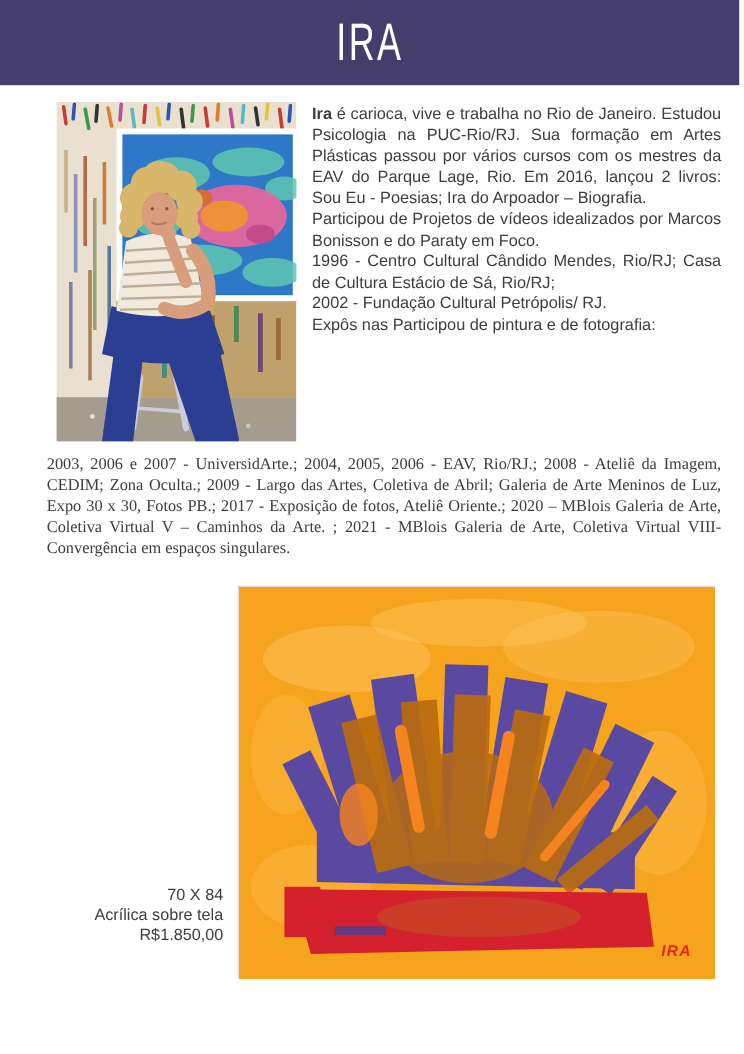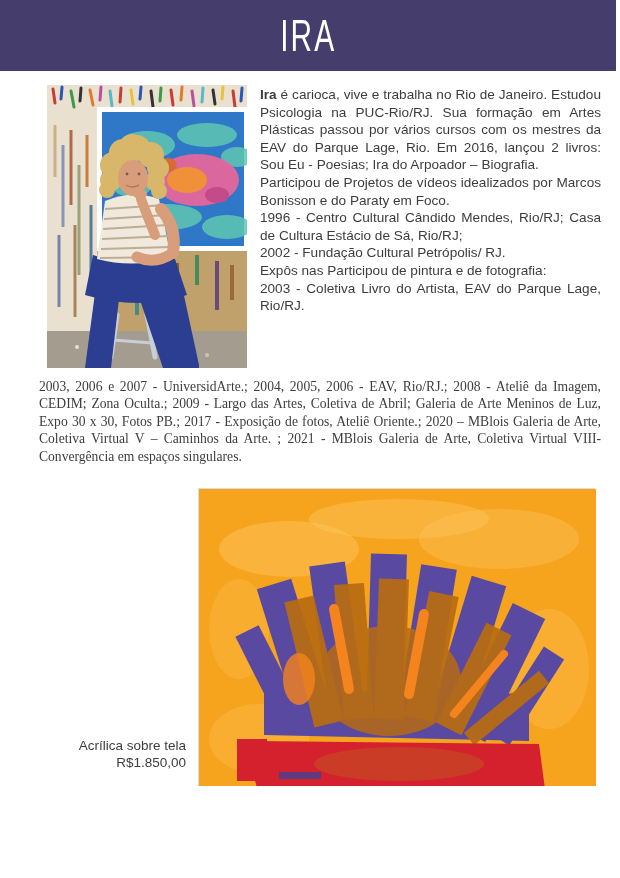--- a/index.html
+++ b/index.html
@@ -1,18 +1,18 @@
 <!DOCTYPE html>
 <html><head>
 <meta charset="utf-8">
 <style>
   * { margin:0; padding:0; box-sizing:border-box; }
   html,body { background:#ffffff; }
   .page {
-    position:relative; width:620px; height:786px; background:#ffffff;
+    position:relative; width:620px; height:878px; background:#ffffff;
     overflow:hidden; font-family:"Liberation Sans", sans-serif; color:#3d3d3d;
   }
   
   .header {
     position:absolute; top:0; left:0; width:616px; height:71px;
     background:#453e6d; display:flex; align-items:center; justify-content:center;
   }
   .header h1 {
     color:#ffffff; font-size:44px; font-weight:400; letter-spacing:3px;
     transform:scaleX(0.68); transform-origin:center;
@@ -173,26 +173,26 @@
       </g>
     </svg>
   </div>
 
   <div class="bio">
     <p><b>Ira</b><span> é carioca, vive e trabalha no Rio de Janeiro. Estudou Psicologia na PUC-Rio/RJ. Sua formação em Artes Plásticas passou por vários cursos com os mestres da EAV do Parque Lage, Rio. Em 2016, lançou 2 livros: Sou Eu - Poesias; Ira do Arpoador – Biografia.</span></p>
     <p>Participou de Projetos de vídeos idealizados por Marcos Bonisson e do Paraty em Foco.</p>
     <p>1996 - Centro Cultural Cândido Mendes, Rio/RJ; Casa de Cultura Estácio de Sá, Rio/RJ;</p>
     <p>2002 - Fundação Cultural Petrópolis/ RJ.</p>
     <p>Expôs nas Participou de pintura e de fotografia:</p>
-    <p>2003 - Coletiva Livro do Artista, EAV do Parque Lage, Rio/RJ.</p>
   </div>
 
   <p class="full-para">2003, 2006 e 2007 - UniversidArte.; 2004, 2005, 2006 - EAV, Rio/RJ.; 2008 - Ateliê da Imagem, CEDIM; Zona Oculta.; 2009 - Largo das Artes, Coletiva de Abril; Galeria de Arte Meninos de Luz, Expo 30 x 30, Fotos PB.; 2017 - Exposição de fotos, Ateliê Oriente.; 2020 – MBlois Galeria de Arte, Coletiva Virtual V – Caminhos da Arte. ; 2021 - MBlois Galeria de Arte, Coletiva Virtual VIII- Convergência em espaços singulares.</p>
 
   <div class="caption">
+    <div>70 X 84</div>
     <div>Acrílica sobre tela</div>
     <div>R$1.850,00</div>
   </div>
 
   <div class="artwork">
     <svg viewBox="0 0 397 327" width="397" height="327">
       <rect width="397" height="327" fill="#f6a41e"></rect>
       <g fill="#ffc863">
         <ellipse cx="90" cy="60" rx="70" ry="28" opacity="0.45"></ellipse>
         <ellipse cx="300" cy="50" rx="80" ry="30" opacity="0.35"></ellipse>
@@ -230,17 +230,14 @@
       <g>
         <path d="M45 252 L340 255 L346 300 L60 306 Z" fill="#d5202e"></path>
         <rect x="38" y="250" width="30" height="42" fill="#d5202e"></rect>
         <ellipse cx="200" cy="275" rx="85" ry="17" fill="#c1571f" opacity="0.5"></ellipse>
         <rect x="80" y="283" width="42" height="7" fill="#4a3f8f" opacity="0.85"></rect>
       </g>
       <text x="352" y="308" font-size="13" font-weight="bold" font-style="italic" letter-spacing="1" fill="#e02818" font-family="Liberation Sans, sans-serif">IRA</text>
     </svg>
   </div>
 
-  <footer class="footer">
-    <div class="logo">MB</div>
-  </footer>
 
 </div>
 
 </body></html>

